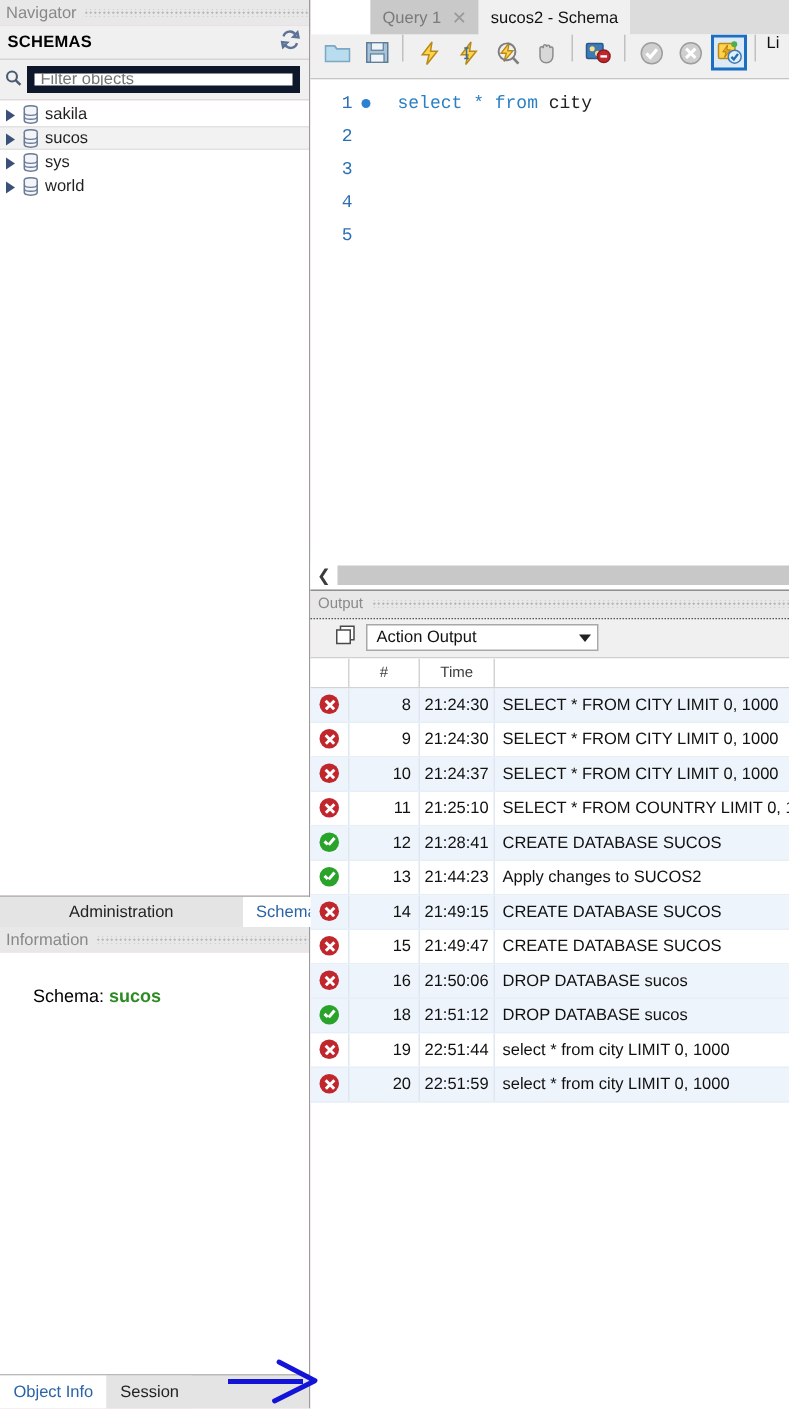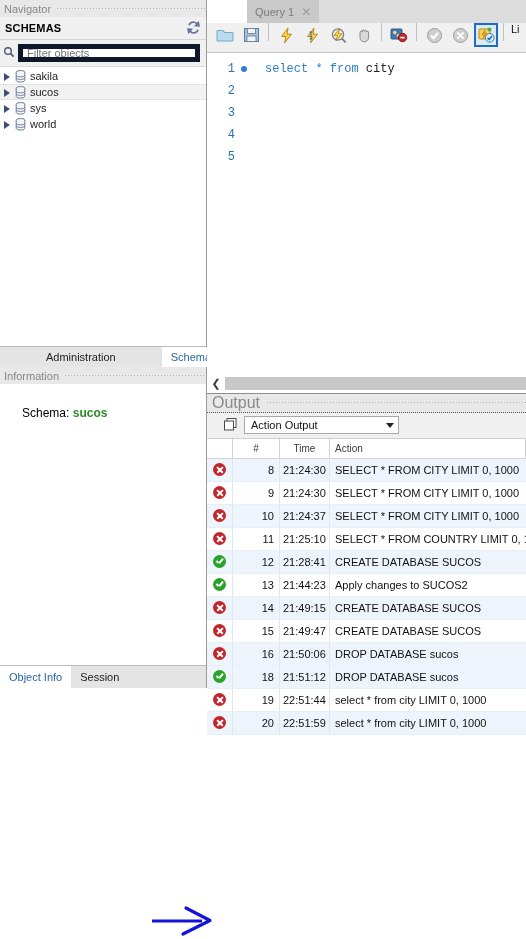--- a/index.html
+++ b/index.html
@@ -15,21 +15,21 @@
   #app {
     position: relative;
     width: 526px; height: 939px;
     display: flex;
     flex-direction: row;
   }
 
   
   #left-panel {
     width: 207px;
-    height: 688px;
+    height: 939px;
     box-sizing: border-box;
     display: flex;
     flex-direction: column;
     background: #f9a8d4;
     border-right: 1px solid #9b9b9b;
   }
 
   .panel-caption {
     height: 17px;
     background: #e8e8e8;
@@ -288,21 +288,21 @@
     background: #c8c8c8;
   }
 
   #output-caption {
     height: 18px;
     background: #e8e8e8;
     display: flex;
     align-items: center;
     padding-left: 5px;
     color: #8a8a8a;
-    font-size: 16px;
+    font-size: 10px;
     border-top: 1px solid #8f8f8f;
     border-bottom: 1px dotted #555;
     overflow: hidden;
     white-space: nowrap;
   }
   #output-caption .cap-text { flex: 0 0 auto; padding-right: 6px; }
   #output-caption .cap-dots {
     flex: 1 1 auto; height: 5px;
     background-image: radial-gradient(#b0b0b0 37%, transparent 40%);
     background-size: 3px 3px;
@@ -540,20 +540,23 @@
     </div>
   </div>
 
   <div id="right-panel">
 
     <div id="editor-tabs">
       <div class="etab inactive">
         <span>Query 1</span>
         <span class="close-x">✕</span>
       </div>
+      <div class="etab active">
+        <span>sucos2 - Schema</span>
+      </div>
     </div>
 
     <div id="editor-toolbar">
       <div class="tb-btn">
         <svg width="18" height="16" viewBox="0 0 18 16">
           <path d="M1 3.5h6l1.5 2H17v8.5H1z" fill="#b9dcef" stroke="#7ba8c4" stroke-width="1"></path>
           <path d="M1 3.5h6l1.5 2H17" fill="none" stroke="#7ba8c4" stroke-width="1"></path>
         </svg>
       </div>
       <div class="tb-btn">
@@ -674,21 +677,20 @@
         <span>Action Output</span>
         <span class="caret-down"></span>
       </div>
     </div>
 
     <div id="out-table">
       <div class="oth">
         <div class="c-status"></div>
         <div class="c-num">#</div>
         <div class="c-time">Time</div>
-        <div class="c-action">Action</div>
       </div>
 
       <div class="otr odd">
         <div class="c-status">
             <span class="icon-err"></span>
           </div>
         <div class="c-num">8</div>
         <div class="c-time">21:24:30</div>
         <div class="c-action">SELECT * FROM CITY LIMIT 0, 1000</div>
       </div>

